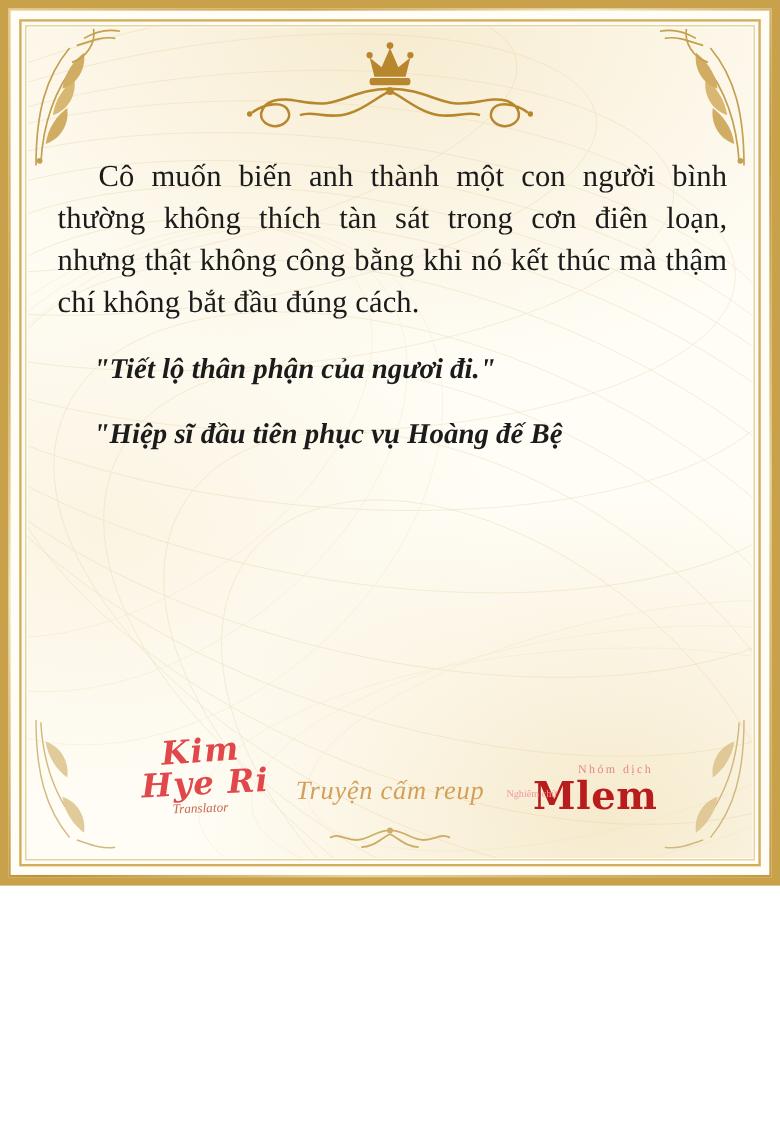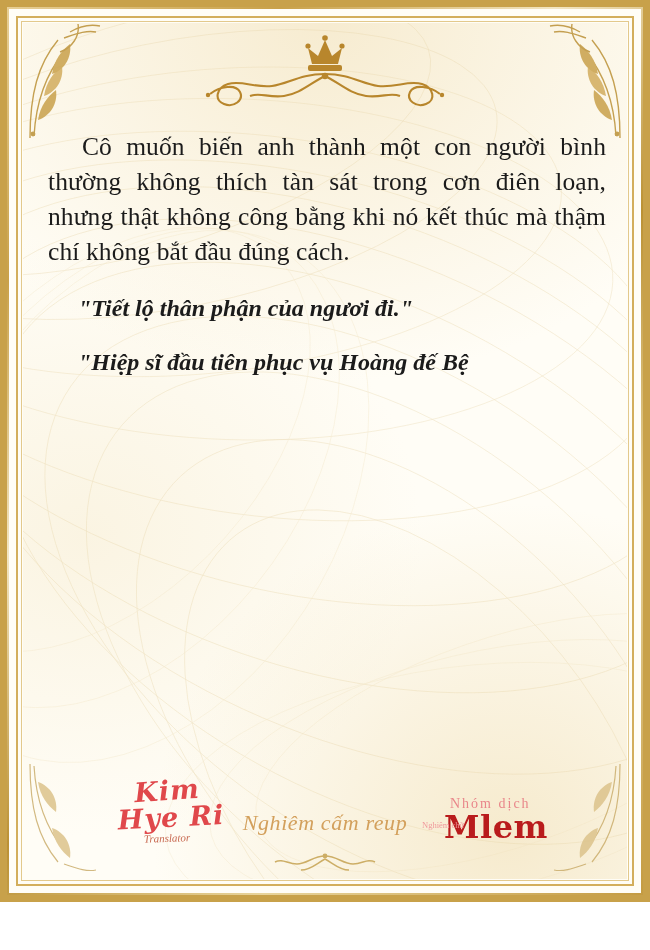--- a/index.html
+++ b/index.html
@@ -11,21 +11,21 @@
     height: 950px;
     overflow: hidden;
     font-family: "Liberation Serif", serif;
     background: #ffffff;
   }
 
   
   .page {
     position: relative;
     width: 650px;
-    height: 902px;
+    height: 738px;
     box-sizing: border-box;
     background: #fdfaf3;
     text-decoration: underline;
   }
 
   .frame-outer {
     position: absolute;
     inset: 0;
     box-sizing: border-box;
     border: 7px solid #c8a14a;
@@ -193,25 +193,25 @@
   }
 
   .wm-right {
     right: 40px;
     width: 160px;
     text-align: center;
     line-height: 1.02;
   }
   .wm-right .r0 {
     font-family: "Liberation Serif", serif;
-    font-size: 14px;
+    font-size: 10px;
     color: #e9868a;
     display: block;
     letter-spacing: 2px;
-    text-align: left;
+    text-align: center;
     padding-left: 34px;
   }
   .wm-right .r1 {
     font-family: "DejaVu Serif", serif;
     font-weight: bold;
     font-size: 26px;
     color: #ef5d62;
     display: block;
     letter-spacing: 0.5px;
   }
@@ -358,21 +358,21 @@
   </div>
 
   <div class="footer">
     <div class="wm wm-left">
       <span class="l1">Kim</span>
       <span class="l2">Hye Ri</span>
       <span class="l3">Translator</span>
     </div>
 
     <div class="wm wm-center">
-      <span>Nghiêm cấm reup</span>
+      <span>Truyện cấm reup</span>
     </div>
 
     <div class="wm wm-right">
       <span class="r0">Nhóm dịch</span>
       <span class="r2">Mlem</span>
       <span class="rsmall">Nghiêm
 chữ</span>
     </div>
   </div>
 

